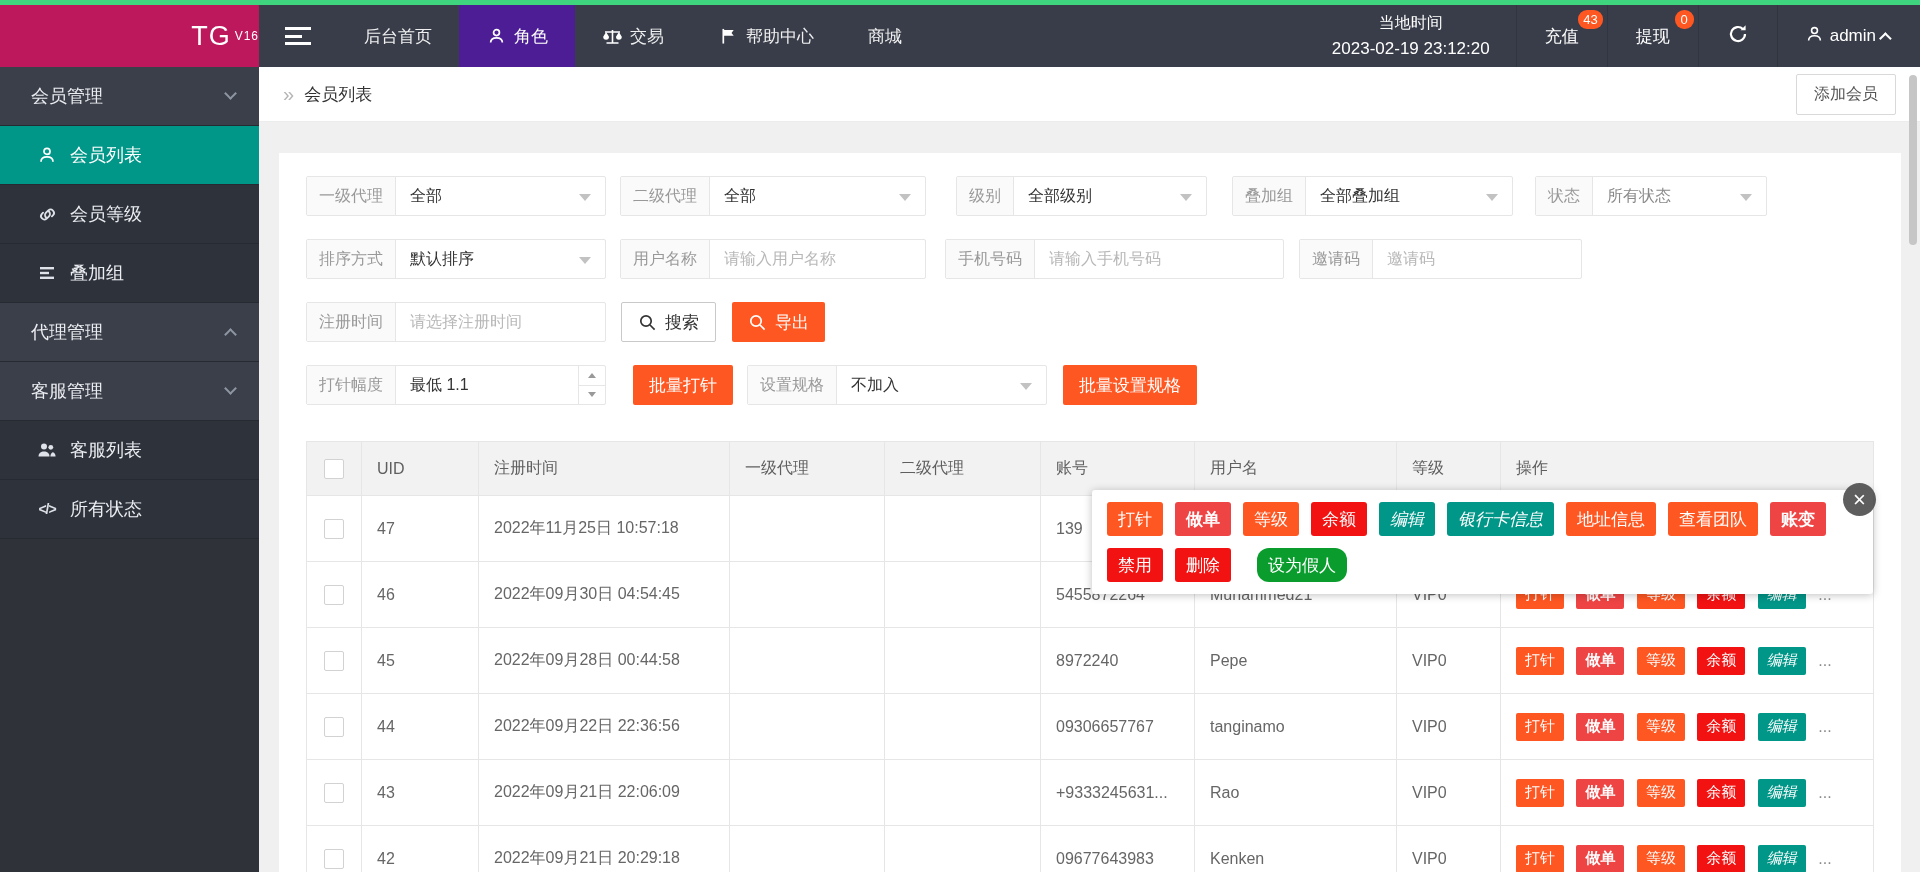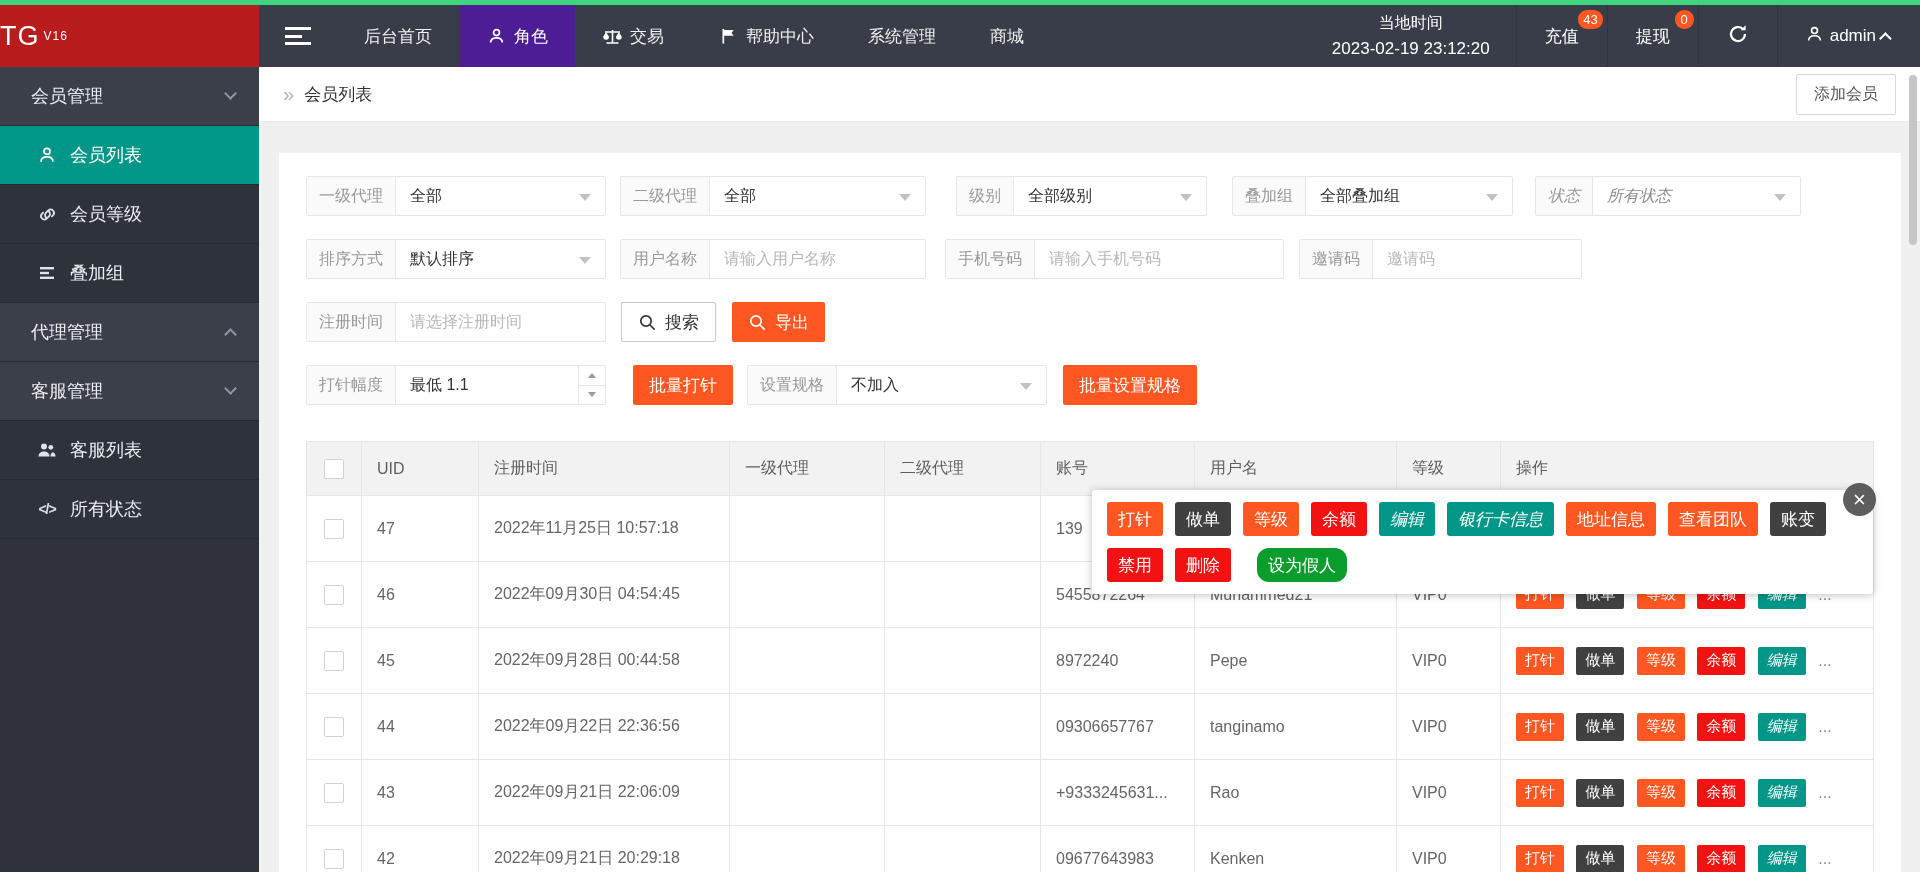--- a/index.html
+++ b/index.html
@@ -2,21 +2,21 @@
 <html><head>
 <meta charset="utf-8">
 <style>
   * { margin:0; padding:0; box-sizing:border-box; }
   html,body { width:1920px; height:872px; overflow:hidden;
     font-family:"Liberation Sans","DejaVu Sans",sans-serif; background:#f0f0f0; position:relative; }
 
   
   .top-strip { height:5px; background:#3fd57f; }
   .topbar { height:62px; background:#393d49; display:flex; align-items:stretch; color:#fff; }
-  .logo { width:259px; background:#b91c1c; display:flex; align-items:center; justify-content:flex-start;
+  .logo { width:259px; background:#be185d; display:flex; align-items:center; justify-content:flex-end;
     font-size:27px; letter-spacing:1px; }
   .logo sup { font-size:12px; margin-left:4px; vertical-align:super; }
   .hamburger { width:78px; display:flex; align-items:center; justify-content:center; cursor:pointer; }
   .hamburger .bars { width:26px; }
   .hamburger .bars i { display:block; height:3px; background:#fff; margin-bottom:4.5px; }
   .hamburger .bars i:nth-child(2){ width:17px; }
   .hamburger .bars i:nth-child(3){ margin-bottom:0; }
   .nav-item { display:flex; align-items:center; gap:8px; padding:0 27px; font-size:17px; color:#f0f0f0; cursor:pointer; }
   .nav-item.active { background:#4c1d95; color:#fff; }
   .nav-item svg { display:block; }
@@ -81,21 +81,21 @@
   .tbl th { background:#f2f2f2; height:54px; color:#5f5f5f; font-size:16px; font-weight:normal; }
   .tbl td { height:66px; color:#666; font-size:16px; }
   .tbl .cbc { padding:0; text-align:center; }
   .tbl th.opcol, .tbl td.opcol { border-left:1px solid #d6d6d6; }
   .checkbox { display:inline-block; width:20px; height:20px; background:#fff; border:1px solid #d2d2d2;
     border-radius:2px; vertical-align:middle; cursor:pointer; }
 
   .abtn { display:inline-flex; align-items:center; justify-content:center; color:#fff;
     height:28px; padding:0 9px; border-radius:2px; font-size:15px; margin-right:8px; cursor:pointer; }
   .abtn[data-color="orange"] { background:#ff5722; }
-  .abtn[data-color="blue"]   { background:#404040; }
+  .abtn[data-color="blue"]   { background:#ef4444;font-weight:bold; }
   .abtn[data-color="red"]    { background:#f21212; }
   .abtn[data-color="teal"]   { background:#009688;font-style:italic; }
   .abtn[data-color="green"]  { background:#0a9d2e; }
   .more { color:#8a8a8a; font-size:16px; }
 
   
   .popup { position:absolute; left:1092px; top:490px; width:781px; background:#fff; border-radius:3px;
     box-shadow:0 1px 8px rgba(0,0,0,.25); z-index:50; }
   .popup-actions { display:flex; flex-wrap:wrap; gap:12px; padding:12px 15px; }
   .popup-actions .abtn { height:34px; padding:0 11px; font-size:17px; border-radius:3px; margin:0; }
@@ -149,23 +149,20 @@
   <div class="nav-item">
     <span class="side-icon">
       <svg width="17" height="18" viewBox="0 0 18 18">
           <path d="M3.5 1.5v15.5" stroke="#fff" stroke-width="1.8"></path>
           <path d="M3.5 2.6h11l-2.3 3.1 2.3 3.1h-11z" fill="#fff"></path>
         </svg>
     </span>
     <span>帮助中心</span>
   </div>
   <div class="nav-item">
-    <span>系统管理</span>
-  </div>
-  <div class="nav-item">
     <span>商城</span>
   </div>
 
   <div class="tb-right">
     <div class="time-block">
       <div>当地时间</div>
       <div class="tv">2023-02-19 23:12:20</div>
     </div>
     <div class="tb-cell">
       <span>充值</span>
@@ -286,21 +283,21 @@
             <span class="caret"></span>
           </span>
       </div>
       <div class="field" style="width:281px;margin-right:22px;">
         <span class="lbl">叠加组</span>
         <span class="val">
             <span>全部叠加组</span>
             <span class="caret"></span>
           </span>
       </div>
-      <div class="field" style="width:266px;font-style:italic;">
+      <div class="field" style="width:232px;">
         <span class="lbl">状态</span>
         <span class="val">
             <span style="color:#8a8a8a">所有状态</span>
             <span class="caret"></span>
           </span>
       </div>
     </div>
 
     <div class="frow">
       <div class="field" style="width:300px;margin-right:14px;">

